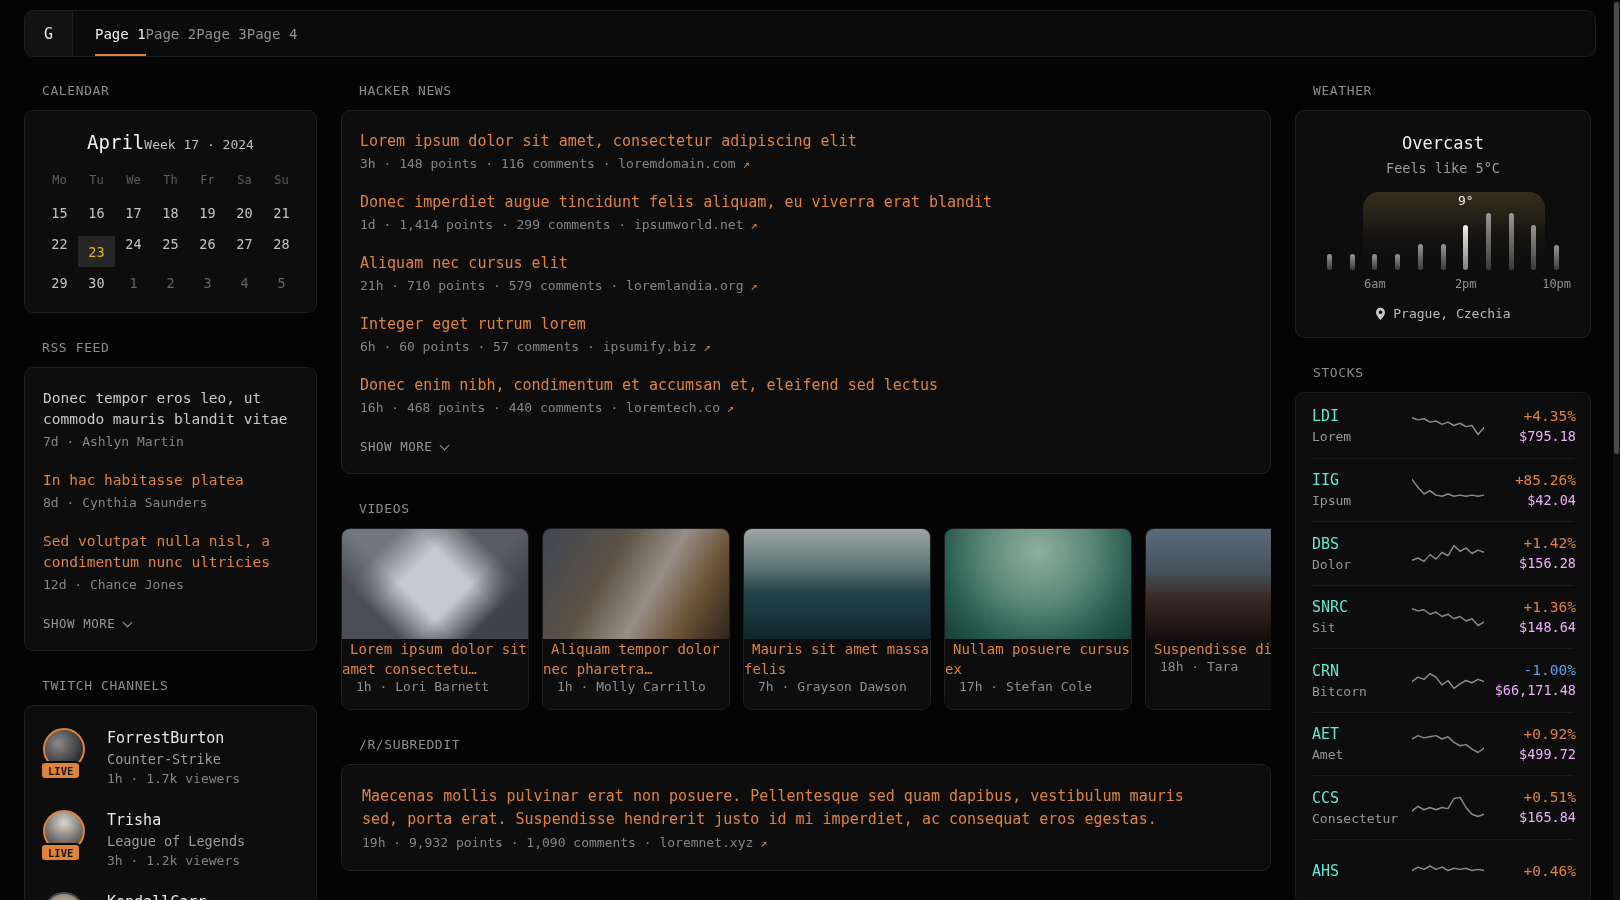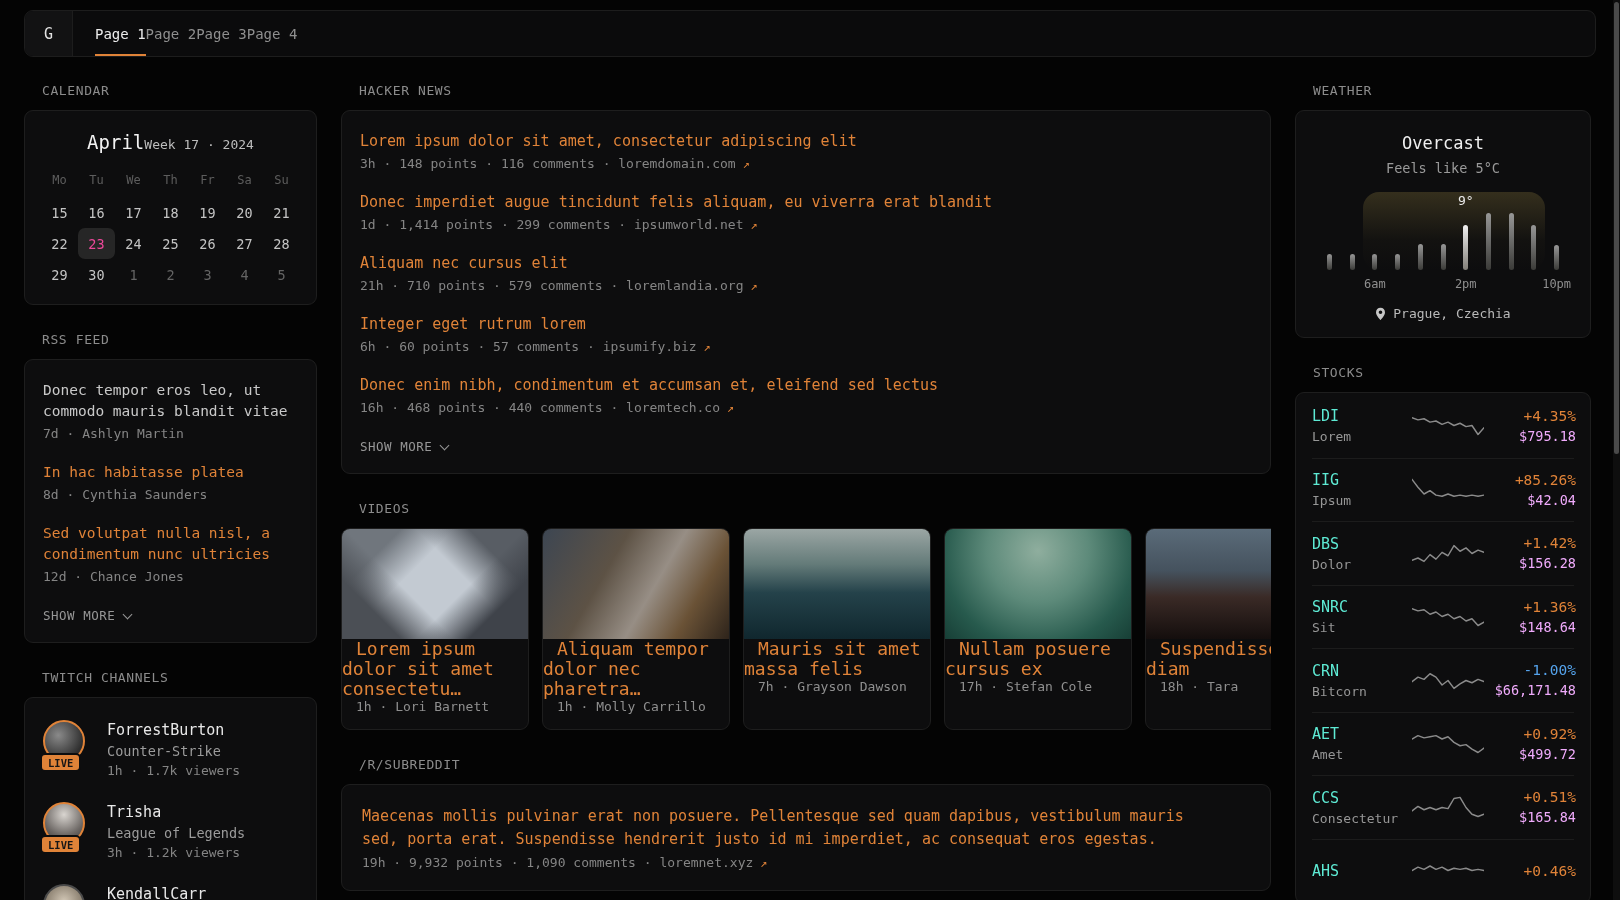--- a/index.html
+++ b/index.html
@@ -28,21 +28,21 @@
 
   
   .cal-card{padding:20px 16px 14px;}
   .cal-top{display:flex;justify-content:center;align-items:baseline;padding:0 4px 10px;}
   .cal-month{font-size:19px;color:#f2f2f2;}
   .cal-week{font-size:13px;color:#bdbdbd;}
   .cal-grid{display:grid;grid-template-columns:repeat(7,1fr);}
   .cal-cell{height:31px;display:flex;align-items:center;justify-content:center;font-size:13.5px;color:#c4c4c4;}
   .cal-dow{color:#5d5d5d;font-size:12px;height:34px;}
   .cal-day.muted{color:#646464;}
-  .cal-day.selected{background:#262626;border-radius:7px;color:#ec4899;}
+  .cal-day.selected{background:#262626;border-radius:1px;color:#eab308;margin-top:8px;}
 
   
   .rss-card{padding:20px 18px 18px;}
   .rss-item{margin-bottom:21px;}
   .rss-title{display:block;font-size:14.5px;line-height:21px;color:#c9c9c9;}
   .rss-item.hl .rss-title{color:var(--accent);}
   .item-meta{display:block;font-size:13px;color:#858585;margin-top:4px;}
   .show-more{background:none;border:none;color:#979797;font-family:inherit;font-size:12.5px;
     letter-spacing:.5px;padding:0;cursor:pointer;display:inline-flex;align-items:center;gap:9px;}
   .chev{width:7px;height:7px;border-right:1.5px solid #979797;border-bottom:1.5px solid #979797;
@@ -78,21 +78,21 @@
   .thumb-towers{background:
     linear-gradient(45deg,#4b4f55 20%,rgba(0,0,0,0) 38%),
     linear-gradient(-45deg,#3f434a 20%,rgba(0,0,0,0) 38%),
     linear-gradient(135deg,#70767d 20%,rgba(0,0,0,0) 38%),
     linear-gradient(-135deg,#585d64 20%,rgba(0,0,0,0) 38%),
     #c3cad2;}
   .thumb-camera{background:linear-gradient(120deg,#3d4652 0%,#5d5245 35%,#978e85 58%,#6a5236 78%,#2e241b 100%);}
   .thumb-sea{background:linear-gradient(180deg,#9ba6a4 0%,#647b79 32%,#24424a 58%,#10272e 100%);}
   .thumb-canoe{background:radial-gradient(circle at 50% 20%,#8fae9e 0%,#5d8a7a 40%,#275a4d 75%,#173f36 100%);}
   .thumb-field{background:linear-gradient(180deg,#5a6b79 0%,#45525e 38%,#3a2a26 62%,#140e0d 100%);}
-  .video-title{color:var(--accent);font-size:18px;line-height:20px;margin:12px 14px 9px;height:40px;overflow:hidden;}
+  .video-title{color:var(--accent);font-size:14px;line-height:20px;margin:12px 8px 9px;height:40px;overflow:hidden;}
   .video-meta{color:#8f8f8f;font-size:13px;margin:0 14px 15px;}
 
   
   .weather-card{padding:22px 10px 16px;text-align:center;}
   .w-cond{font-size:17px;color:#f0f0f0;}
   .w-feels{font-size:13.5px;color:#9a9a9a;margin-top:7px;}
   .w-chart{position:relative;width:250px;height:78px;margin:16px auto 0;}
   .w-highlight{position:absolute;top:0;bottom:0;border-radius:16px;
     background:linear-gradient(180deg,rgba(77,68,38,.62),rgba(45,40,26,.18) 62%,rgba(0,0,0,0));}
   .w-bars{position:absolute;left:0;right:0;bottom:0;display:flex;height:57px;align-items:flex-end;}

